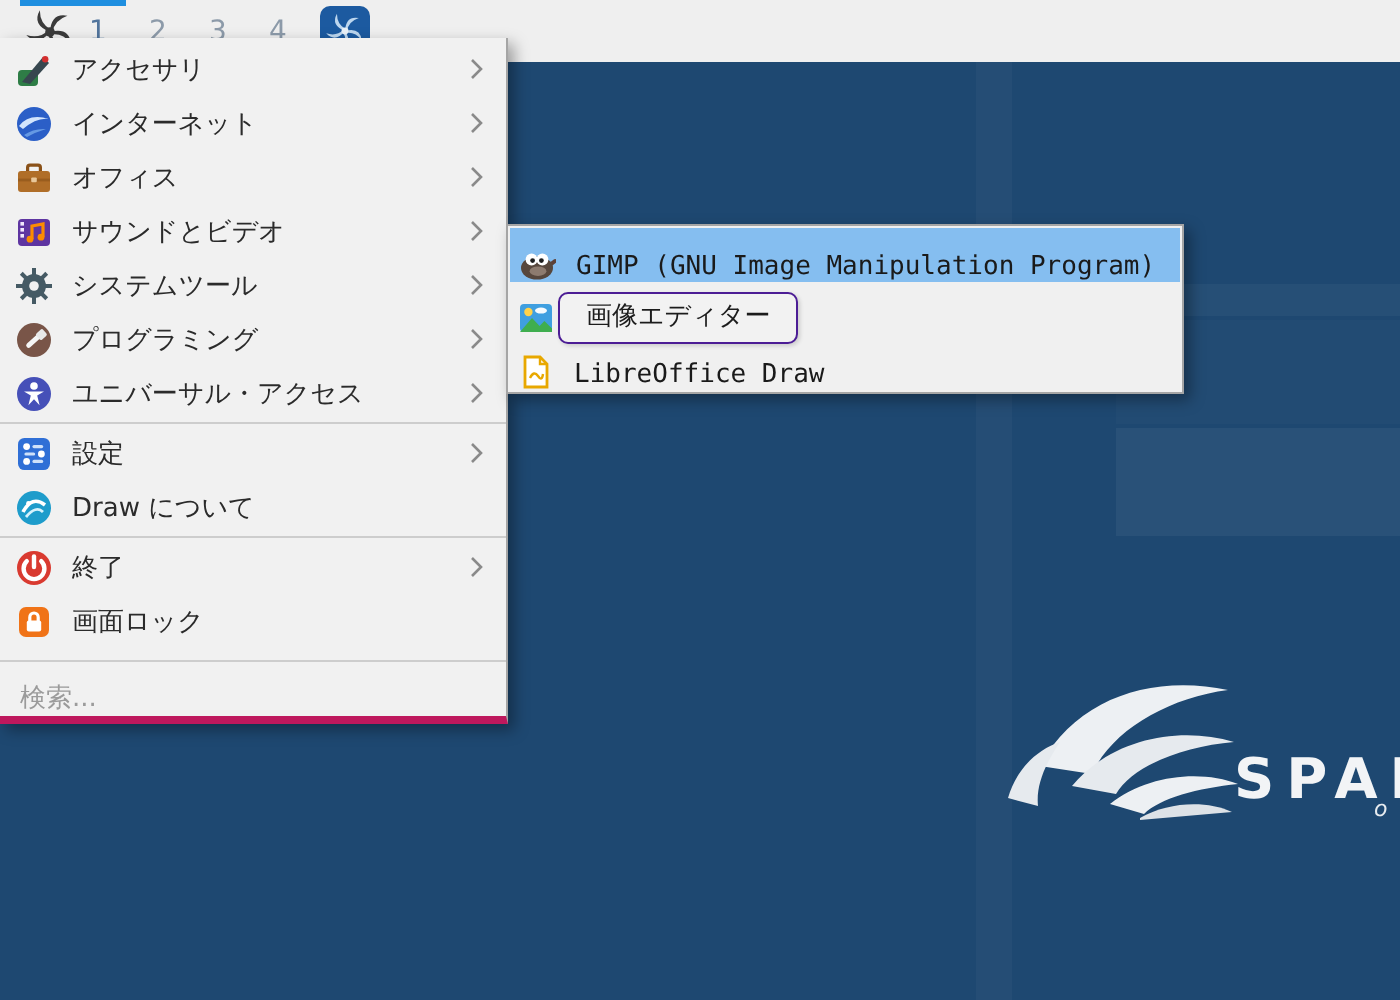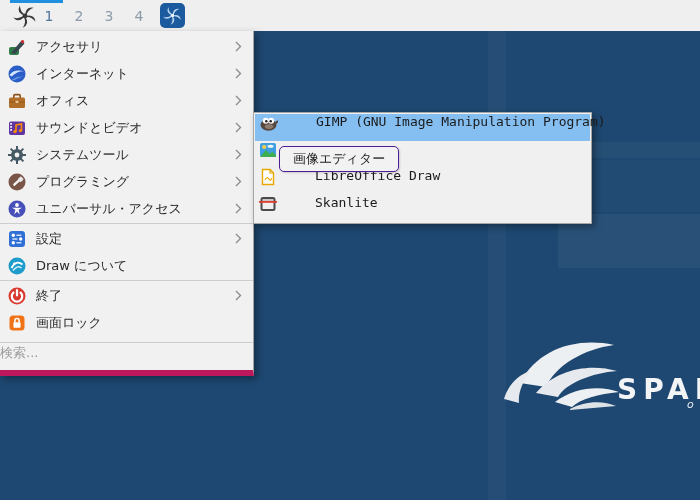--- a/index.html
+++ b/index.html
@@ -17,39 +17,39 @@
   .bar-menu{left:10px;width:28px;}
   .bar-ws1{left:38px;width:25px;}
   .menu-btn{position:absolute;left:13px;top:4px;width:24px;height:24px;}
   .ws-row{position:absolute;left:34px;top:5px;display:flex;}
   .ws{width:30px;height:22px;text-align:center;font-size:14px;line-height:22px;color:#8c9aa9;}
   .ws.active{color:#51749c;}
   .task-icon{position:absolute;left:160px;top:3px;width:25px;height:25px;border-radius:5px;
     background:#1c5aa0;display:flex;align-items:center;justify-content:center;}
 
   
-  .menu{position:absolute;left:0;top:31px;width:253px;background:#f1f1f1;
-    border-right:1px solid #a5a5a5;border-bottom:6px solid #be185d;
+  .menu{position:absolute;left:0;top:19px;width:253px;background:#f1f1f1;
+    border-right:1px solid #a5a5a5;border-bottom:4px solid #be185d;
     box-shadow:3px 3px 7px rgba(0,0,0,.35);padding-top:2px;z-index:5;}
   .mi{height:27px;display:flex;align-items:center;padding-left:7px;font-size:13px;color:#2b2b2b;}
   .mi.hl{background:#85bef0;}
   .mi .icon{width:20px;height:20px;flex:0 0 20px;}
   .mi .lbl{margin-left:9px;white-space:nowrap;}
   .chev{margin-left:auto;margin-right:11px;flex:0 0 auto;}
   .sep{height:1px;background:#cdcdcd;margin:1px 0;}
-  .search-row{height:26px;display:flex;align-items:flex-start;padding-left:0;
+  .search-row{height:26px;display:flex;align-items:flex-end;padding-left:10px;
     color:#9b9b9b;font-size:13px;}
   .gap{height:5px;}
 
   
   .submenu{position:absolute;left:253px;top:112px;width:337px;background:#f0f0f0;
     border:1px solid #a5a5a5;box-shadow:3px 3px 7px rgba(0,0,0,.35);
     padding:1px 0;z-index:6;}
-  .si{height:27px;display:flex;align-items:flex-start;padding:0 6px 0 5px;
-    font-family:"DejaVu Sans Mono","Liberation Mono",monospace;font-size:13px;color:#1a1a1a;gap:28px;}
+  .si{height:27px;display:flex;align-items:flex-end;padding:0 6px 0 5px;
+    font-family:"DejaVu Sans Mono","Liberation Mono",monospace;font-size:13px;color:#1a1a1a;}
   .si.hl{background:#85bef0;margin:0 1px;}
   .si .icon{width:18px;height:18px;flex:0 0 18px;}
   .si .lbl{margin-left:10px;white-space:nowrap;}
 
   
   .tooltip{position:absolute;left:279px;top:146px;height:24px;line-height:24px;
     padding:0 13px;background:#f2f2f2;border:1px solid #4c1d95;border-radius:5px;
     font-size:13px;color:#1c1c1c;z-index:10;box-shadow:1px 1px 2px rgba(0,0,0,.15);}
 
   
@@ -306,25 +306,17 @@
 
   <div class="si">
     <svg class="icon" viewBox="0 0 18 18">
       <path d="M3.5 1.5 H11 L14.5 5 V16.5 H3.5 Z" fill="#ffffff" stroke="#e8a800" stroke-width="1.4"></path>
       <path d="M11 1.5 L11 5 L14.5 5" fill="none" stroke="#e8a800" stroke-width="1.2"></path>
       <path d="M6 12 Q 8 8 10 11 T 12.5 10" stroke="#e8a800" stroke-width="1.2" fill="none"></path>
     </svg>
     <span class="lbl">LibreOffice Draw</span>
   </div>
 
-  <div class="si">
-    <svg class="icon" viewBox="0 0 18 18">
-      <rect x="2.5" y="3" width="13" height="12" rx="1.5" fill="none" stroke="#4a4a4a" stroke-width="2"></rect>
-      <rect x="3.5" y="4" width="11" height="3" fill="#4a4a4a" opacity="0.25"></rect>
-      <rect x="0" y="6" width="18" height="1.8" fill="#e03c31"></rect>
-    </svg>
-    <span class="lbl">Skanlite</span>
-  </div>
 </div>
 
 <div class="tooltip">
   <span>画像エディター</span>
 </div>
 
 </body></html>

